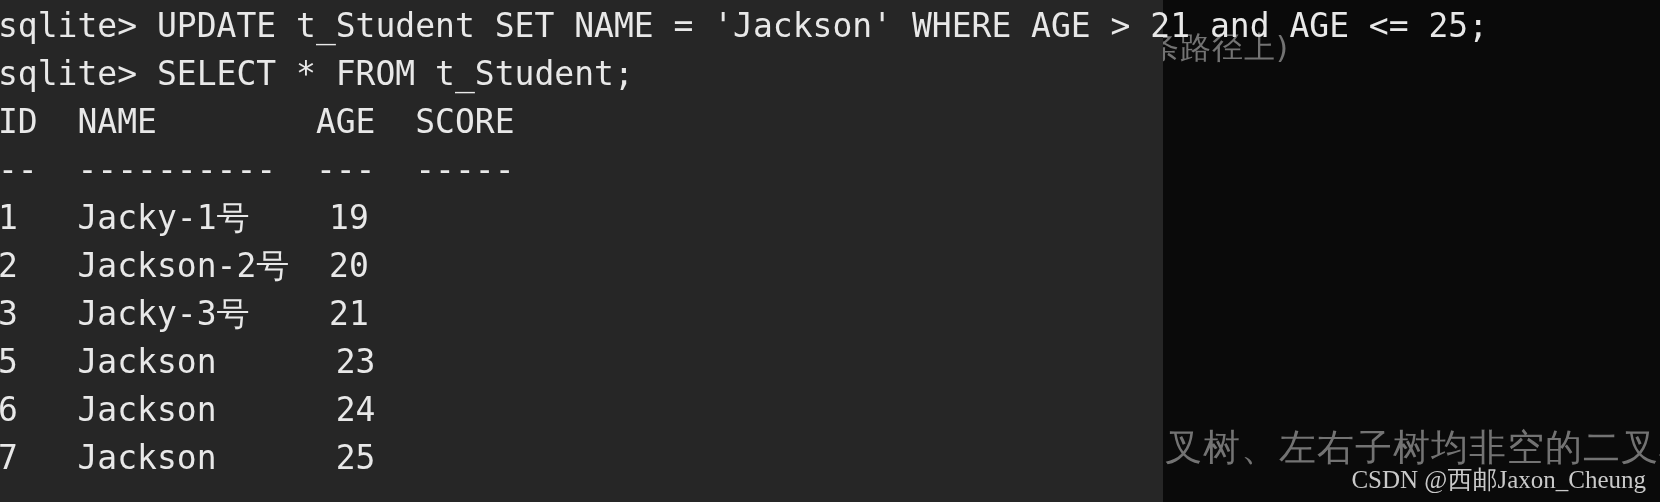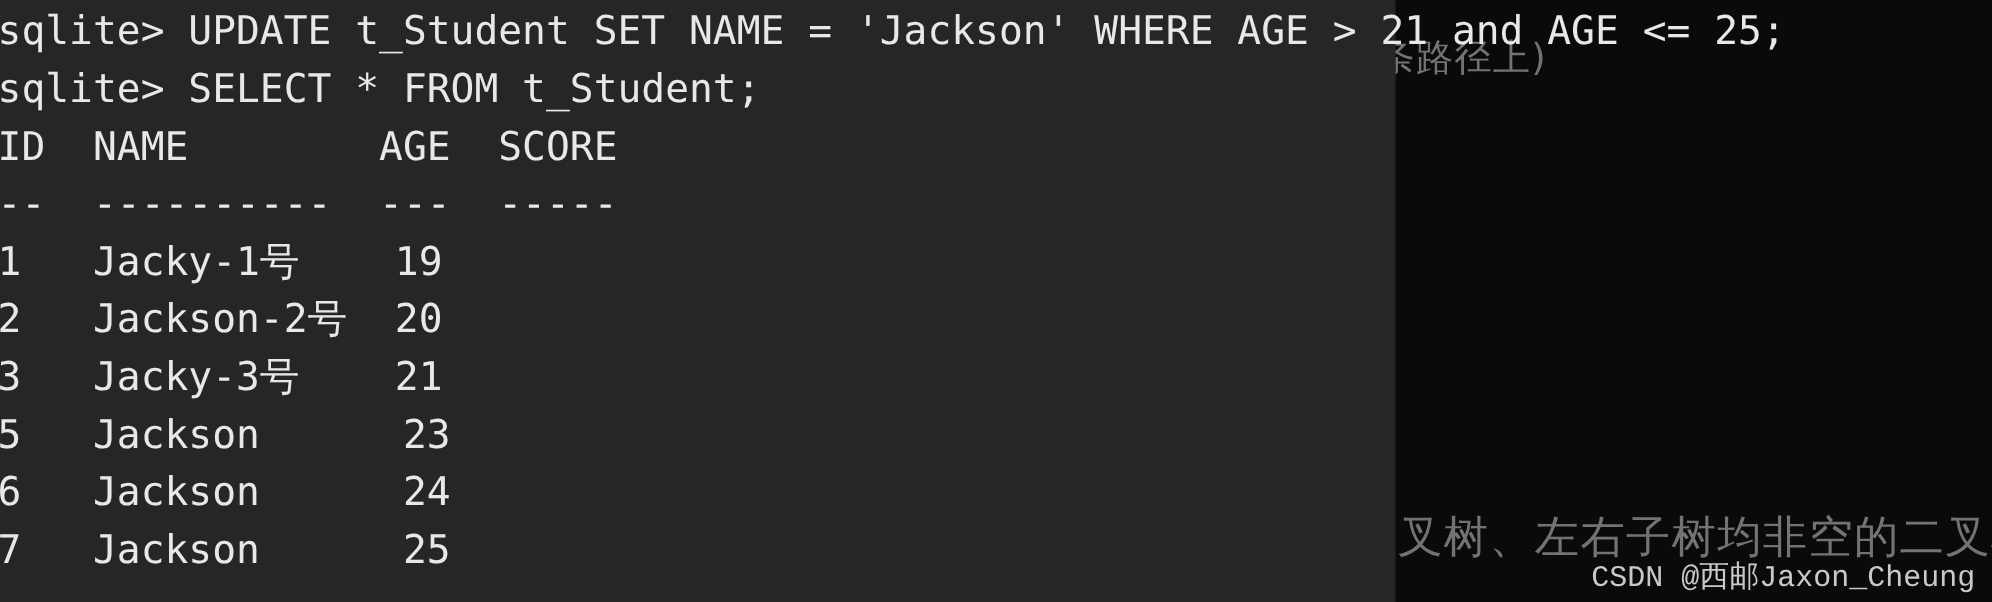--- a/index.html
+++ b/index.html
@@ -77,21 +77,21 @@
   .line.l8 { top: 386px; }
   .line.l9 { top: 434px; }
 
   
   #watermark {
     position: absolute;
     right: 14px;
     bottom: 6px;
     color: #c9c9c9;
     font-size: 25px;
-    font-family: Liberation Mono, monospace;
+    font-family: Liberation Serif, serif;
     white-space: pre;
     user-select: none;
   }
 </style>
 </head>
 <body>
 
 <div id="screen">
 
   <div class="bg-text" id="bg-text-top">条路径上)</div>

